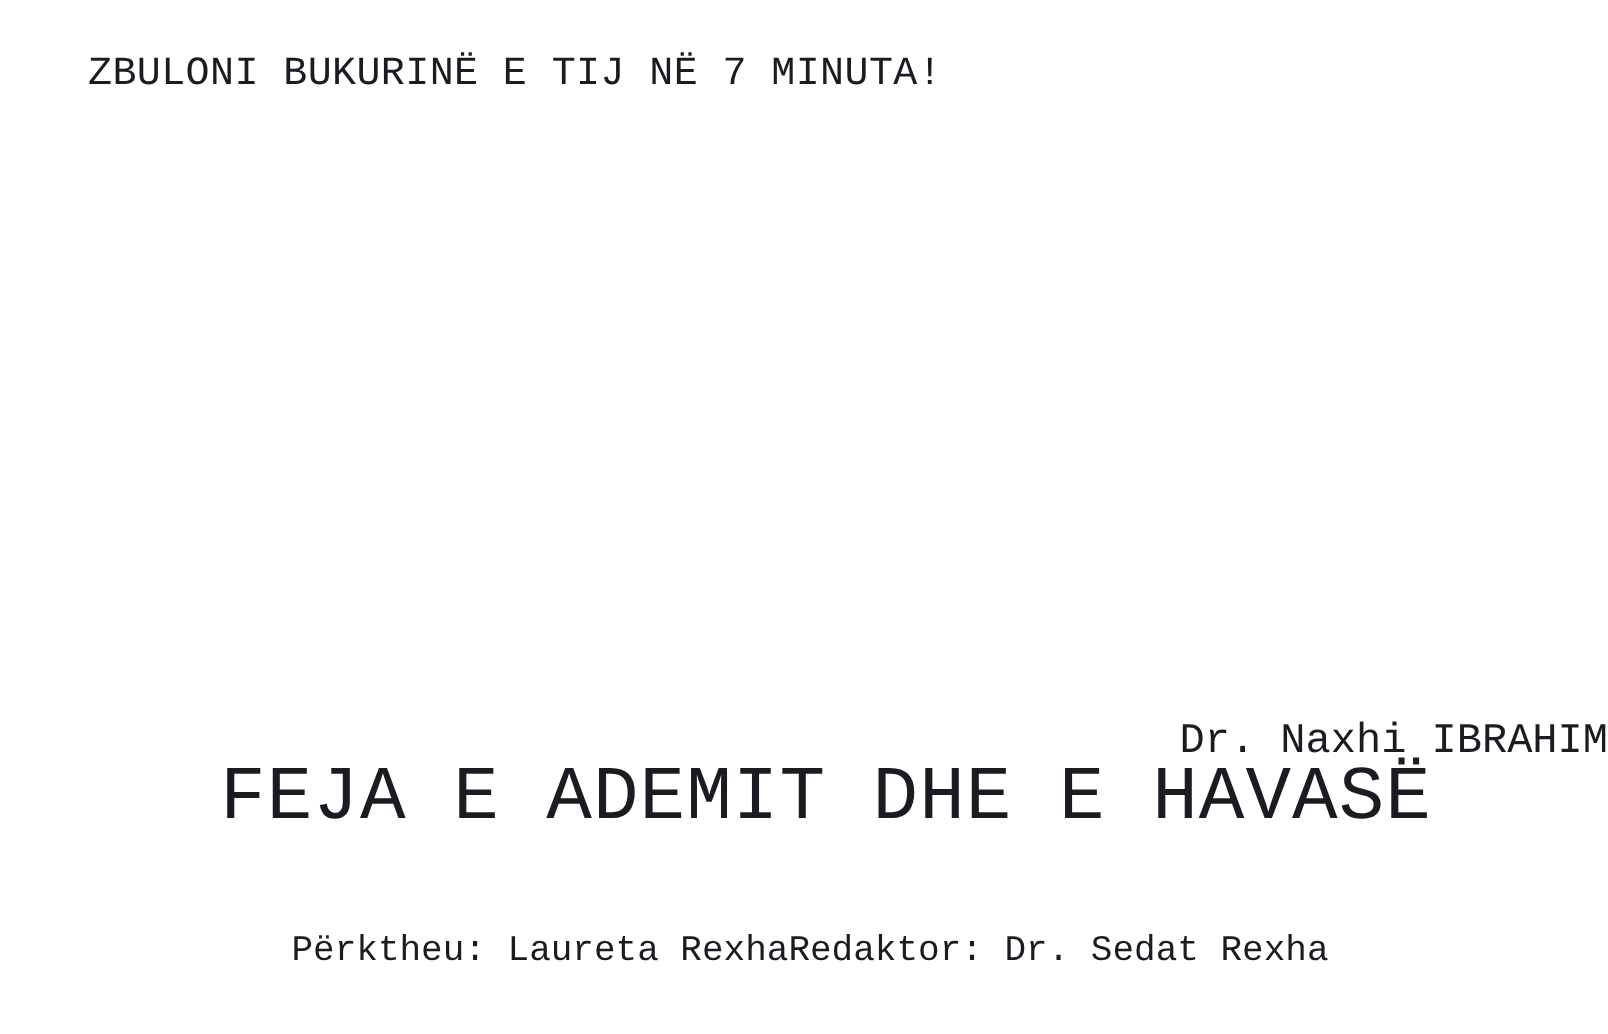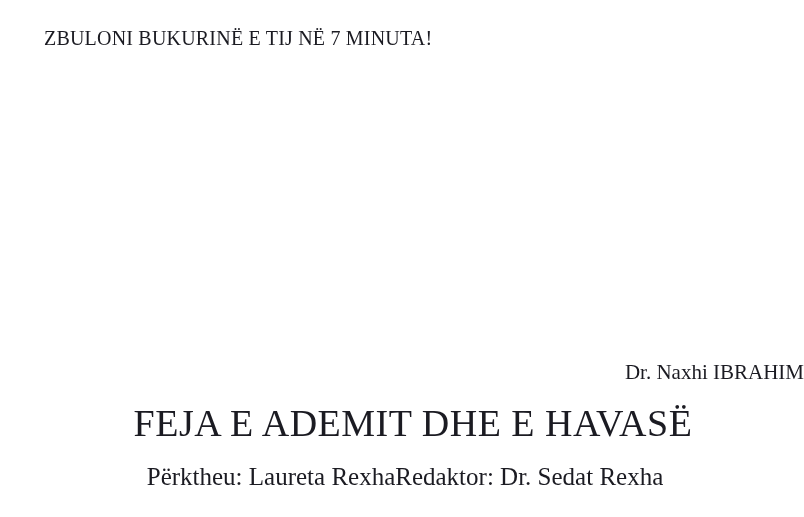--- a/index.html
+++ b/index.html
@@ -5,21 +5,21 @@
   html, body {
     margin: 0;
     padding: 0;
     background: #ffffff;
   }
   .page {
     position: relative;
     width: 804px;
     height: 517px;
     background: #ffffff;
-    font-family: Liberation Serif, serif;
+    font-family: Liberation Mono, monospace;
     color: #1b1b22;
     overflow: hidden;
   }
   .header-block {
     position: absolute;
     left: 44px;
     top: 25px;
   }
   .header-tagline {
     font-size: 20px;
@@ -40,39 +40,39 @@
     width: 100%;
     text-align: right;
     font-size: 21px;
     line-height: 26px;
     padding-left: 6px;
     box-sizing: border-box;
     white-space: nowrap;
   }
   .doc-title {
     position: absolute;
-    top: 401px;
+    top: 378px;
     left: 0;
     width: 100%;
     text-align: center;
     font-size: 38px;
     line-height: 44px;
     letter-spacing: 0.5px;
     padding-left: 22px;
     box-sizing: border-box;
     white-space: nowrap;
   }
   .credits-row {
     position: absolute;
     top: 464px;
     left: 0;
     width: 100%;
     display: flex;
     justify-content: center;
-    font-size: 25px;
+    font-size: 18px;
     line-height: 25px;
     padding-left: 6px;
     box-sizing: border-box;
   }
   .credit {
     white-space: nowrap;
   }
 </style>
 </head>
 <body>

